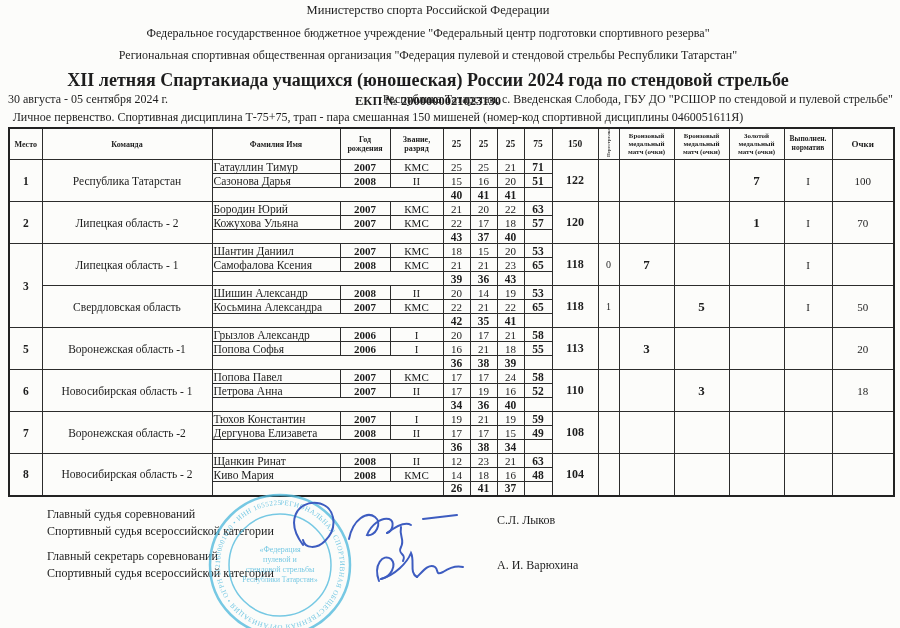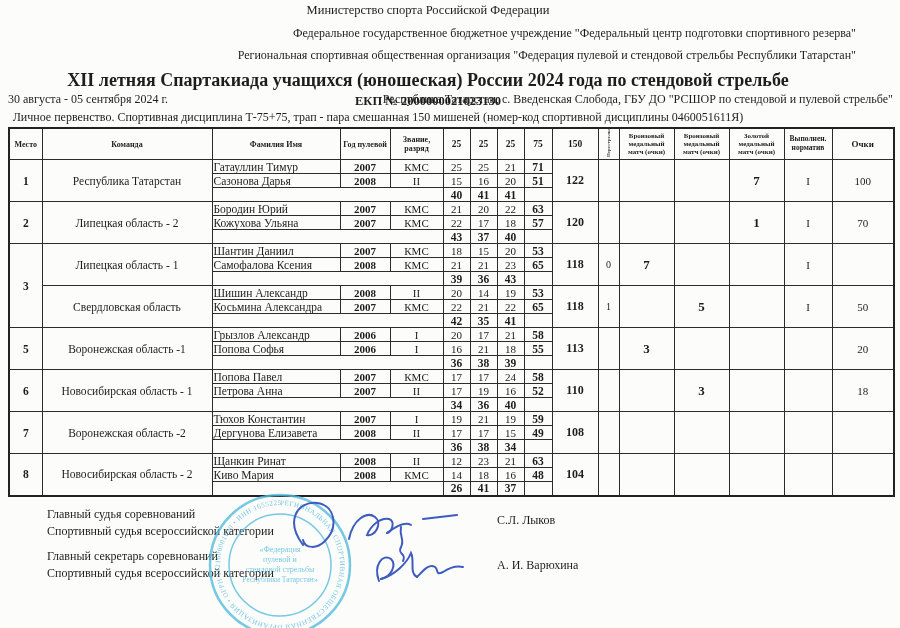--- a/index.html
+++ b/index.html
@@ -1,20 +1,20 @@
 <!DOCTYPE html>
 <html><head>
 <meta charset="utf-8">
 <style>
   html,body{margin:0;padding:0;}
   .page{position:relative;width:900px;height:628px;background:#fcfcfa;overflow:hidden;
         font-family:"Liberation Serif",serif;color:#1d1d1d;}
   .doc-header{position:absolute;top:3px;left:0;width:856px;text-align:center;}
   .h-line1{font-size:12.5px;margin-bottom:8px;}
-  .h-line2,.h-line3{font-size:12px;margin-bottom:7px;text-align:right;}
+  .h-line2,.h-line3{font-size:12px;margin-bottom:7px;}
   .h-title{font-size:18px;font-weight:bold;margin-bottom:3px;}
   .h-ekp{font-size:12.5px;font-weight:bold;}
   .info-row{position:absolute;top:92px;left:8px;width:885px;display:flex;
             justify-content:space-between;font-size:12px;}
   .event-line{position:absolute;top:110px;left:0;width:756px;text-align:center;font-size:12px;}
 
   table.results{position:absolute;top:127px;left:8px;border-collapse:collapse;table-layout:fixed;
                 width:885px;}
   table.results th,table.results td{border:1px solid #2c2c2c;padding:0 1px;overflow:hidden;
                 white-space:nowrap;}
@@ -83,21 +83,21 @@
         <col style="width:55px">
         <col style="width:55px">
       <col style="width:48px">
         <col style="width:62px">
     </colgroup>
     <thead>
       <tr>
         <th>Место</th>
         <th>Команда</th>
         <th>Фамилия  Имя</th>
-        <th>Год пулевой</th>
+        <th>Год рождения</th>
         <th>Звание, разряд</th>
         <th class="numh">25</th>
         <th class="numh">25</th>
         <th class="numh">25</th>
         <th class="numh">75</th>
         <th class="numh">150</th>
         <th class="verth"><span class="vert">Перестрелка</span></th>
         <th class="medalh">Бронзовый медальный матч (очки)</th>
         <th class="medalh">Бронзовый медальный матч (очки)</th>
         <th class="medalh">Золотой медальный матч (очки)</th>

